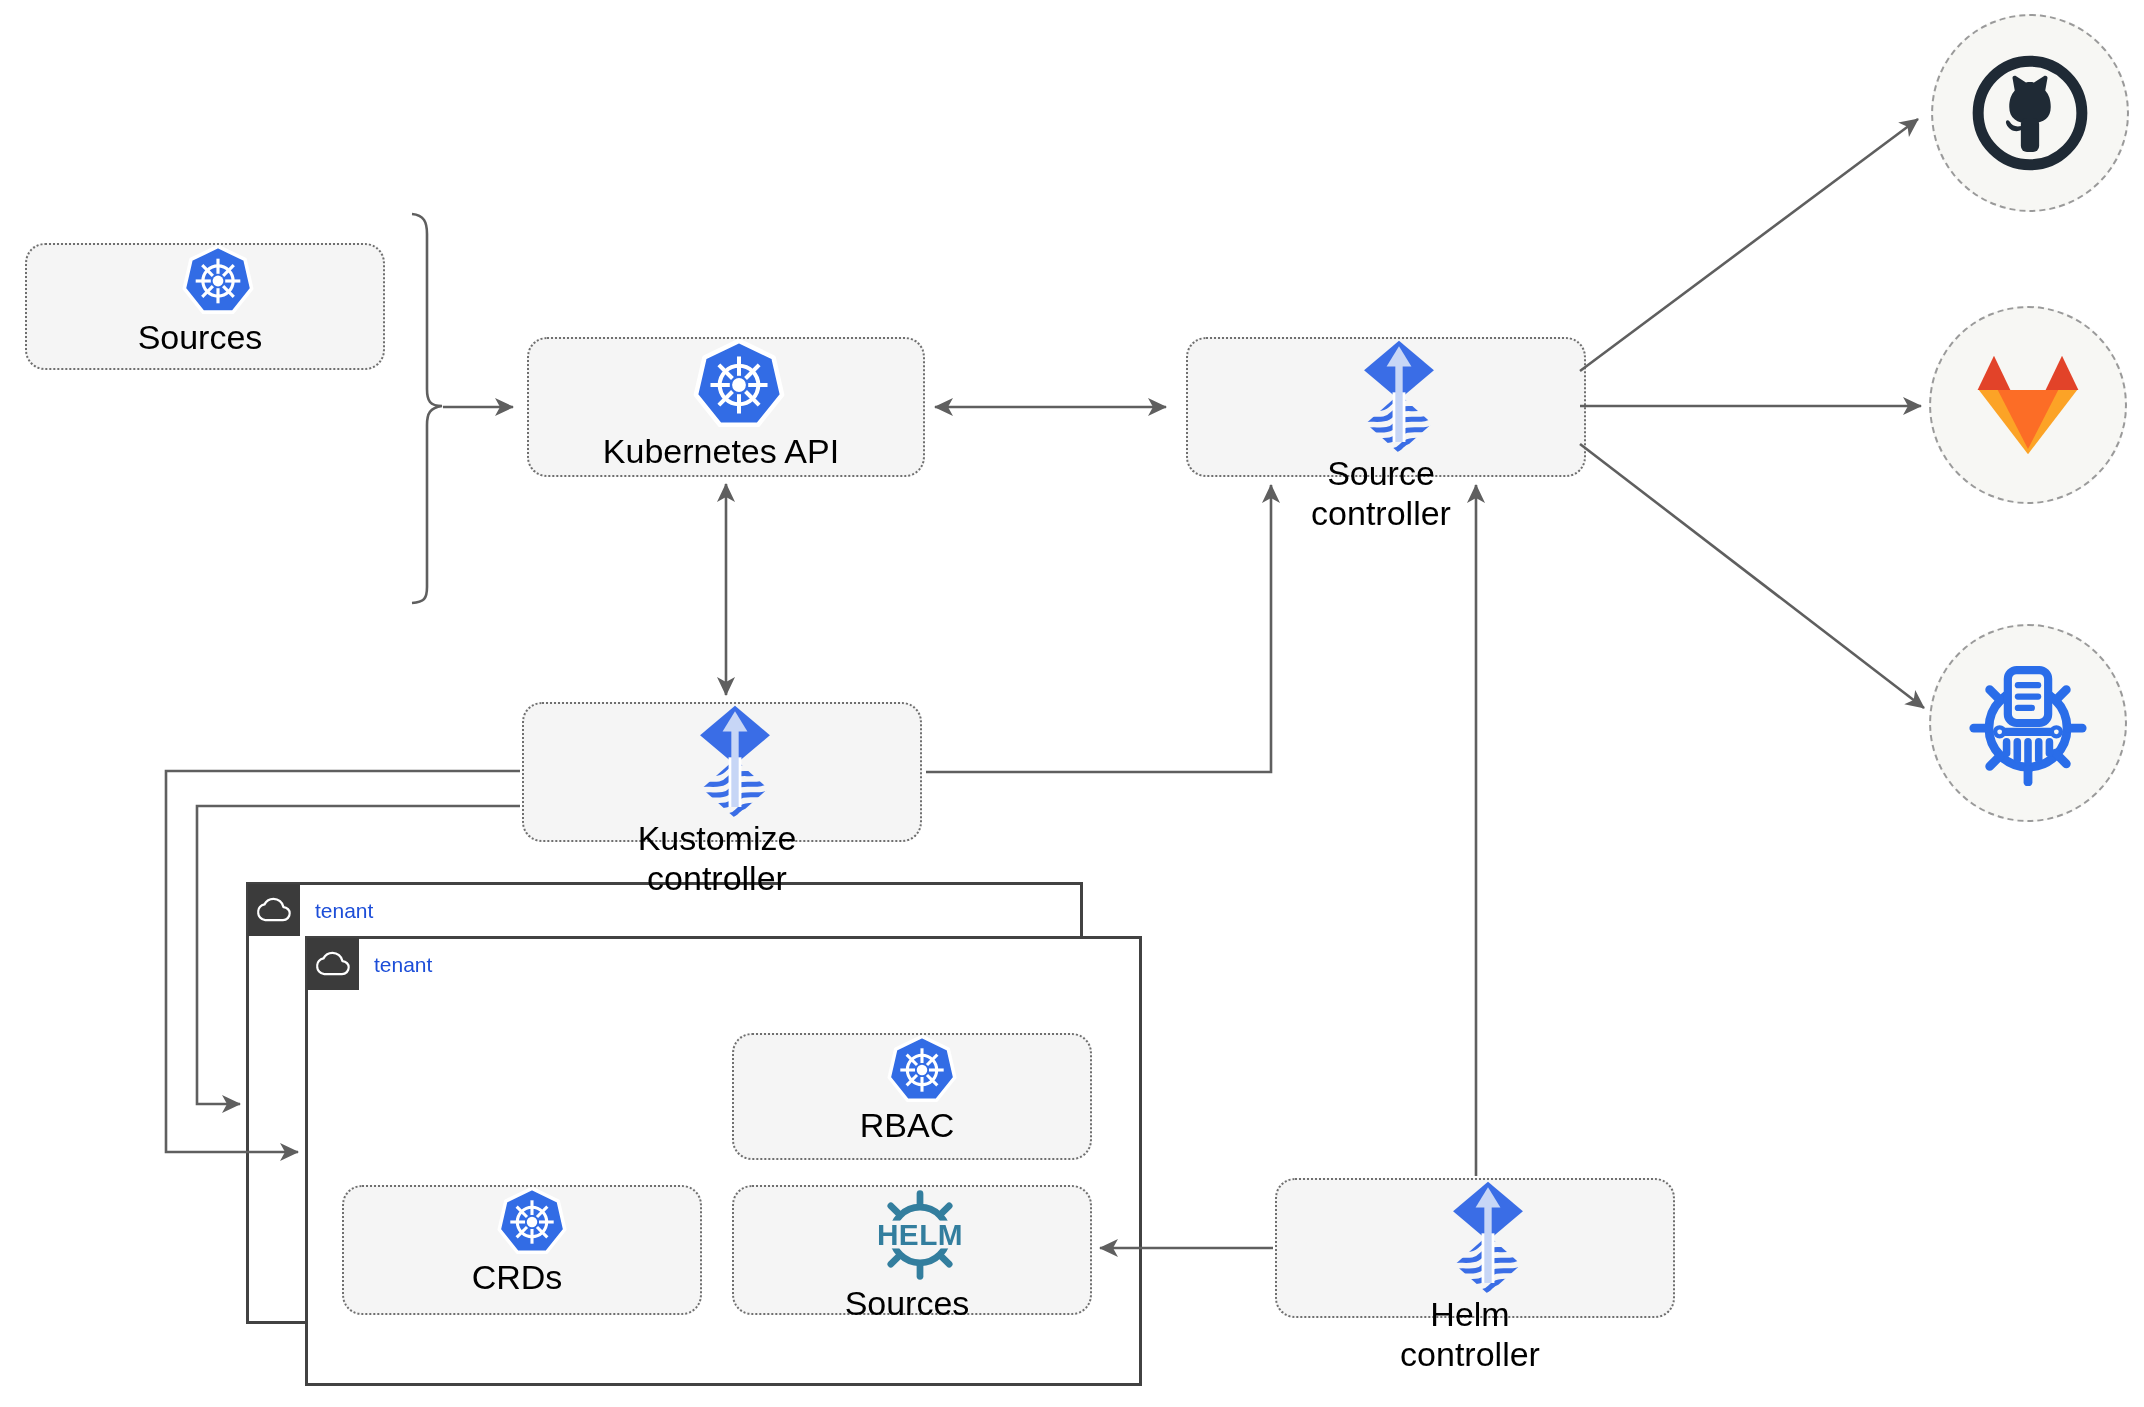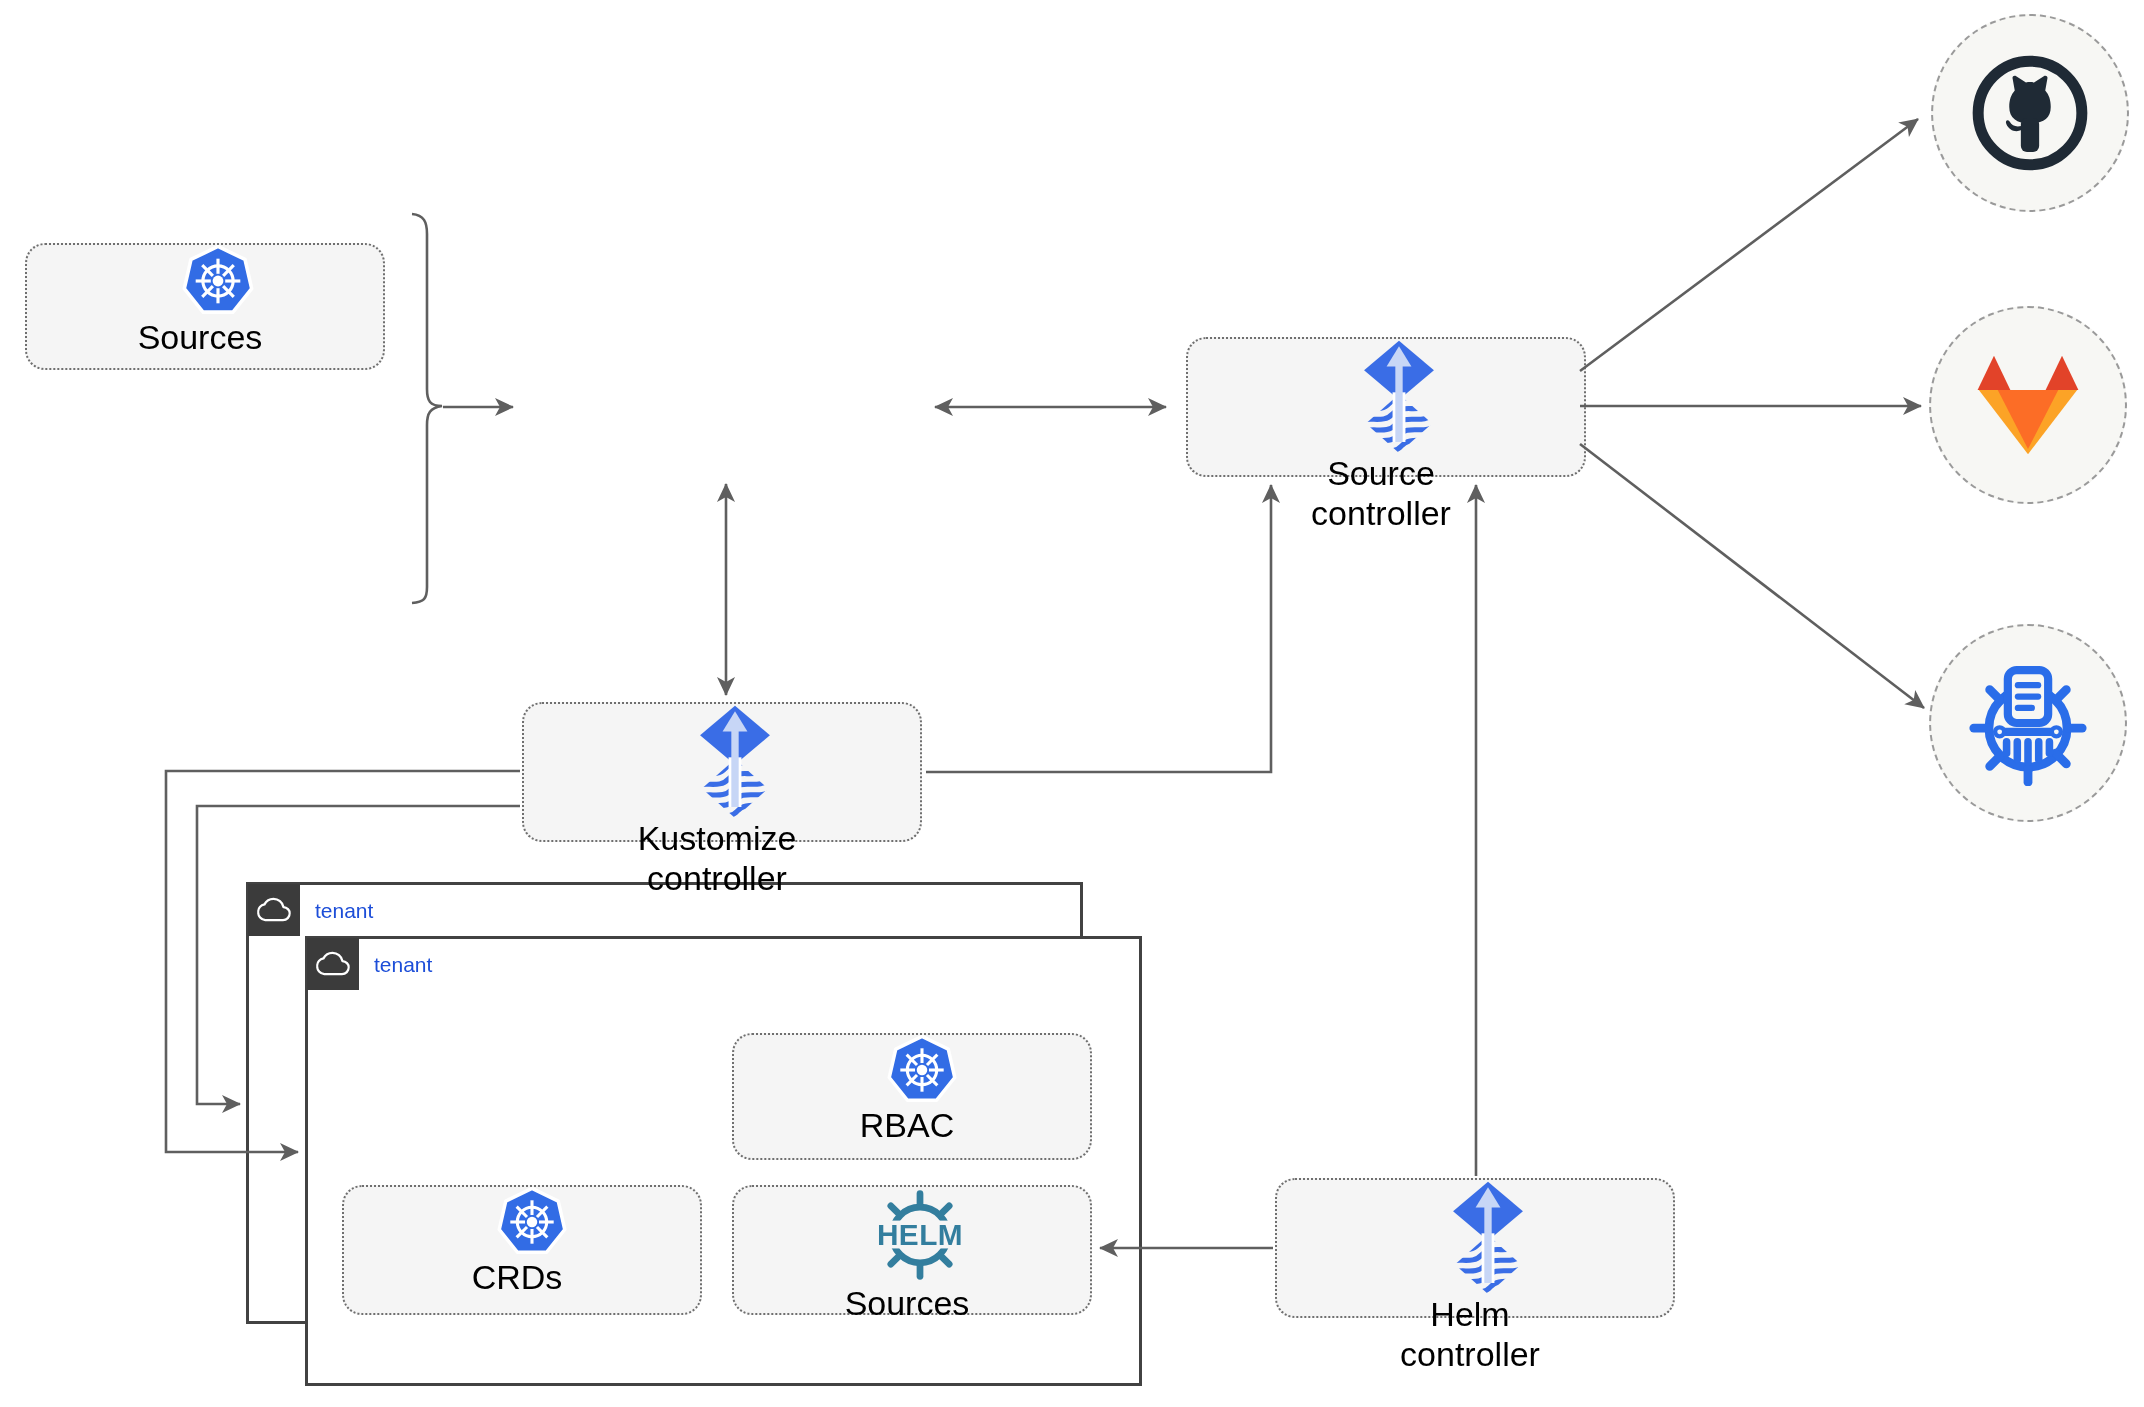--- a/index.html
+++ b/index.html
@@ -170,20 +170,28 @@
   <div class="node" style="left:25px;top:243px;width:360px;height:127px">
     <span class="node-icon">
       <svg width="72" height="72" viewBox="0 0 100 100">
           <use href="#sym-k8s"></use>
         </svg>
       </span>
     <span class="node-label">Sources</span>
   </div>
 
 
+  <div class="node" style="left:527px;top:337px;width:398px;height:140px">
+    <span class="node-icon">
+      <svg width="92" height="92" viewBox="0 0 100 100">
+          <use href="#sym-k8s"></use>
+        </svg>
+      </span>
+    <span class="node-label">Kubernetes API</span>
+  </div>
 
   <div class="node" style="left:1186px;top:337px;width:400px;height:140px">
     <span class="node-icon">
       <svg width="92" height="114" viewBox="0 0 100 124">
           <use href="#sym-flux"></use>
         </svg>
       </span>
     <span class="node-label">Source
 controller</span>
   </div>

